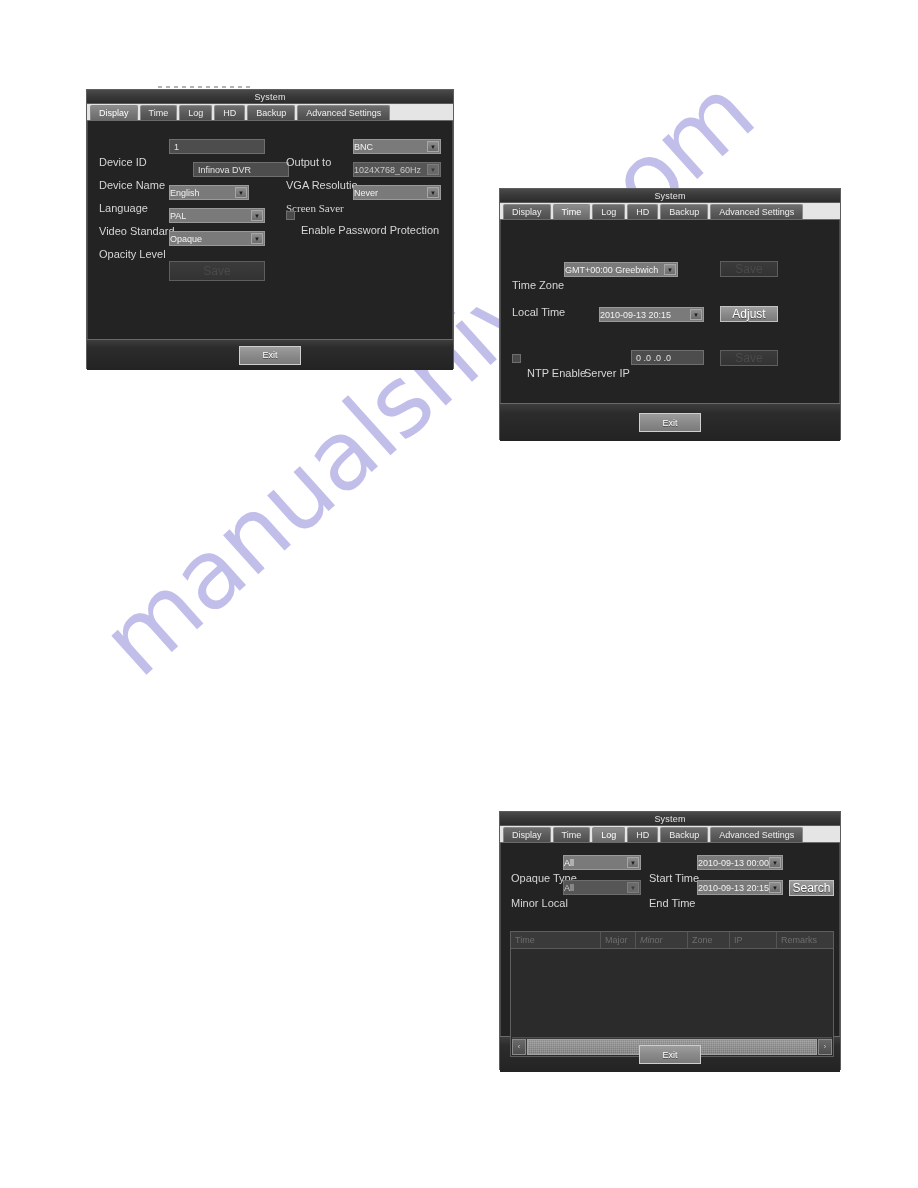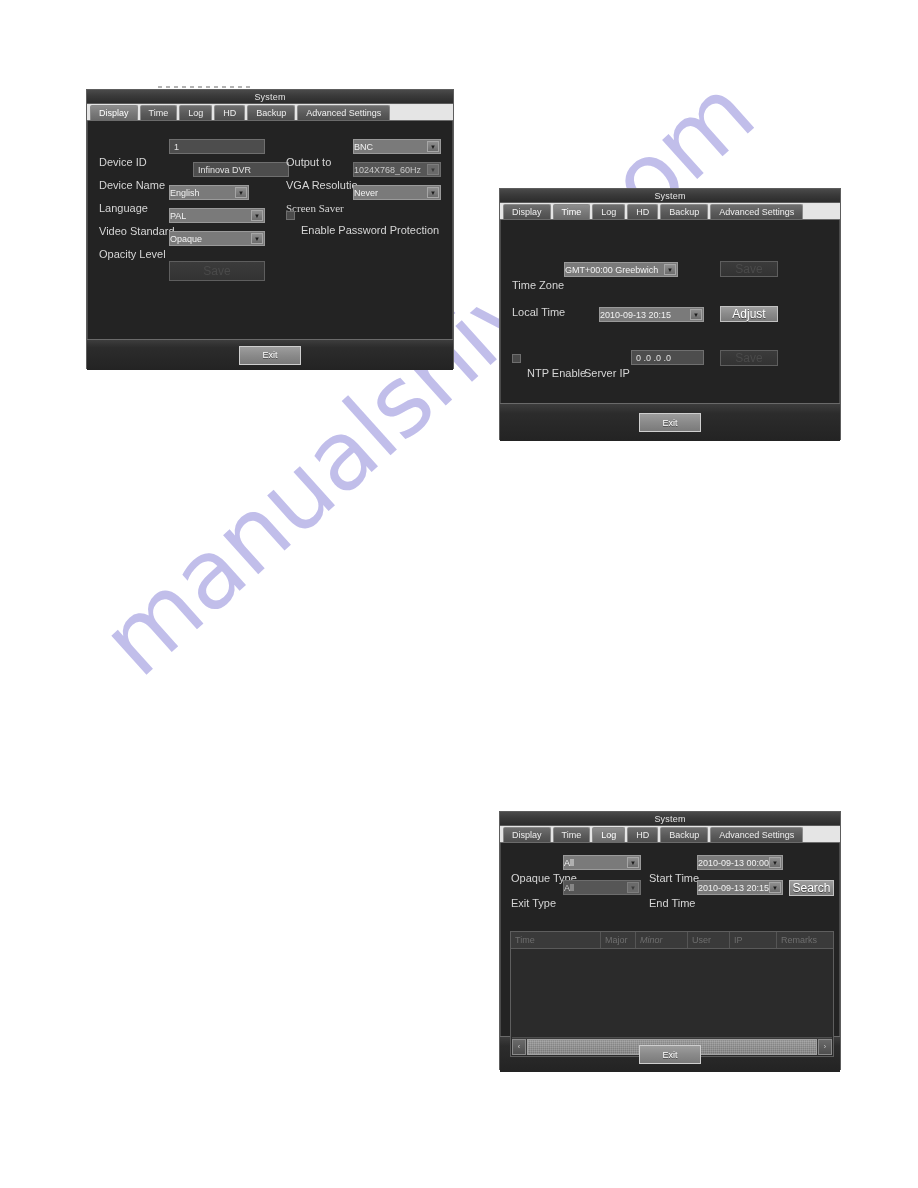--- a/index.html
+++ b/index.html
@@ -361,21 +361,21 @@
   </div>
 
   <div class="body">
 
     <div class="lbl" style="left:10px;top:16px;">Opaque Type</div>
     <div class="combo" style="left:62px;top:12px;width:78px;height:15px;">
       <span>All</span>
       <span class="arrow">▼</span>
     </div>
 
-    <div class="lbl" style="left:10px;top:41px;">Exit Type</div>
+    <div class="lbl" style="left:10px;top:41px;">Minor Local</div>
     <div class="combo dim" style="left:62px;top:37px;width:78px;height:15px;">
       <span>All</span>
       <span class="arrow">▼</span>
     </div>
 
     <div class="lbl" style="left:148px;top:16px;">Start Time</div>
     <div class="combo" style="left:196px;top:12px;width:86px;height:15px;">
       <span>2010-09-13 00:00</span>
       <span class="arrow">▼</span>
     </div>
@@ -386,21 +386,21 @@
       <span class="arrow">▼</span>
     </div>
 
     <div class="btn" style="left:288px;top:37px;width:45px;height:16px;">Search</div>
 
     <div class="logtable">
       <div class="hdr">
         <div class="th" style="width:90px;">Time</div>
         <div class="th" style="width:35px;">Major</div>
         <div class="th" style="width:52px;font-style:italic;">Minor</div>
-        <div class="th" style="width:42px;">User</div>
+        <div class="th" style="width:42px;">Zone</div>
         <div class="th" style="width:47px;">IP</div>
         <div class="th" style="flex:1;border-right:none;">Remarks</div>
       </div>
       <div class="rows"></div>
       <div class="hscroll">
         <div class="sbtn">‹</div>
         <div class="thumb"></div>
         <div class="sbtn">›</div>
       </div>
     </div>

